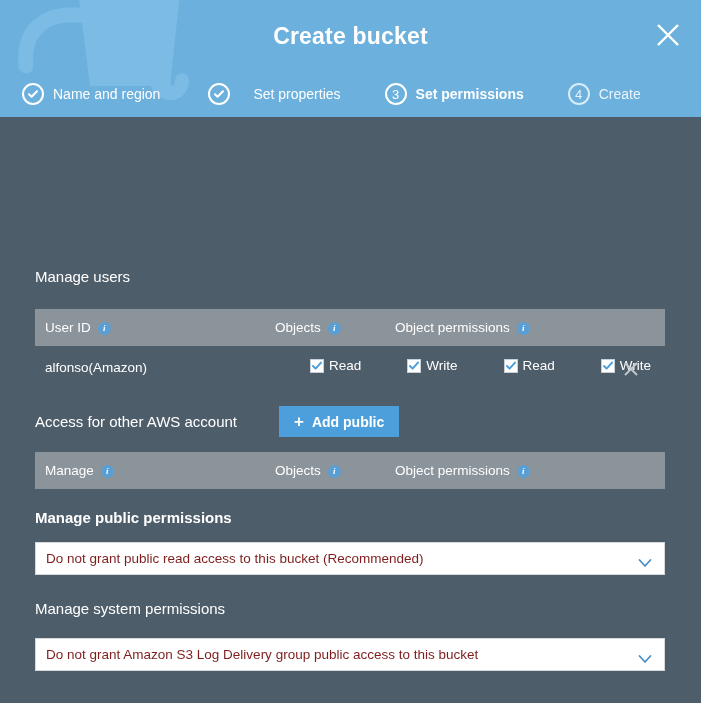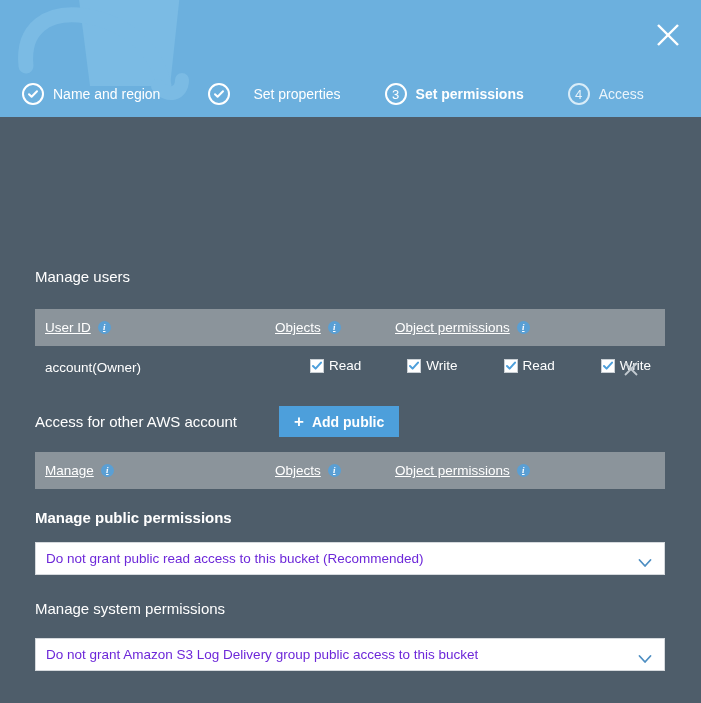--- a/index.html
+++ b/index.html
@@ -138,24 +138,23 @@
     display: flex;
     align-items: center;
   }
   .table-head.users   { top: 192px; }
   .table-head.account { top: 335px; }
 
   .th {
     color: #ffffff;
     font-size: 13.5px;
     display: flex;
-    align-items: center;
+    align-items: flex-end;
     position: absolute;
     white-space: nowrap;
-    text-decoration: underline;
   }
   .th.c1 { left: 10px; }
   .th.c2 { left: 240px; }
   .th.c3 { left: 360px; }
 
   .info-icon {
     display: inline-block;
     width: 13px;
     height: 13px;
     border-radius: 50%;
@@ -256,21 +255,21 @@
     background: #ffffff;
     border: 1px solid #d5d9dd;
     box-sizing: border-box;
     display: flex;
     align-items: center;
     cursor: pointer;
   }
   .select-box.public { top: 425px; }
   .select-box.system { top: 521px; }
   .select-text {
-    color: #6d28d9;
+    color: #7f1d1d;
     font-size: 13.5px;
     margin-left: 10px;
     white-space: nowrap;
     overflow: hidden;
   }
   .select-chevron {
     position: absolute;
     right: 12px;
     top: 11px;
   }
@@ -282,20 +281,21 @@
 
   <div class="modal-header">
 
     <svg class="header-watermark" viewBox="0 0 260 190" xmlns="http://www.w3.org/2000/svg">
       <path d="M88 -30 L205 -30 L188 128 L108 128 Z" fill="#7bbbe4"></path>
       <path d="M44 108 C40 70, 66 52, 104 58 C150 66, 176 96, 182 128" fill="none" stroke="#7bbbe4" stroke-width="15" stroke-linecap="round"></path>
       <path d="M176 128 C186 140, 200 136, 200 122" fill="none" stroke="#7bbbe4" stroke-width="14" stroke-linecap="round"></path>
     </svg>
 
     <div class="title-row">
+      <div class="modal-title">Create bucket</div>
       <div class="close-btn">
         <svg width="34" height="34" viewBox="0 0 34 34">
           <line x1="7" y1="7" x2="27" y2="27" stroke="#ffffff" stroke-width="2.4"></line>
           <line x1="27" y1="7" x2="7" y2="27" stroke="#ffffff" stroke-width="2.4"></line>
         </svg>
       </div>
     </div>
 
     <div class="steps">
 
@@ -317,21 +317,21 @@
         <span class="step-label">Set properties</span>
       </div>
 
       <div class="step step-3">
         <span class="step-circle">3</span>
         <span class="step-label active">Set permissions</span>
       </div>
 
       <div class="step step-4 muted">
         <span class="step-circle">4</span>
-        <span class="step-label">Access</span>
+        <span class="step-label">Create</span>
       </div>
 
     </div>
   </div>
 
   <div class="modal-body">
 
     <div class="section-title blk-manage-users-title">Manage users</div>
 
     <div class="table-head users">
@@ -343,21 +343,21 @@
         <span>Objects</span>
         <span class="info-icon">i</span>
       </div>
       <div class="th c3">
         <span>Object permissions</span>
         <span class="info-icon">i</span>
       </div>
     </div>
 
     <div class="user-row">
-      <div class="user-name">account(Owner)</div>
+      <div class="user-name">alfonso(Amazon)</div>
 
       <div class="perm-group">
         <label class="perm-item">
           <span class="cbox">
             <svg width="10" height="10" viewBox="0 0 10 10">
               <polyline points="1,5 3.6,7.6 9,1.6" fill="none" stroke="#4d9fdb" stroke-width="2" stroke-linecap="round" stroke-linejoin="round"></polyline>
             </svg>
           </span>
           <span class="perm-label">Read</span>
         </label>

